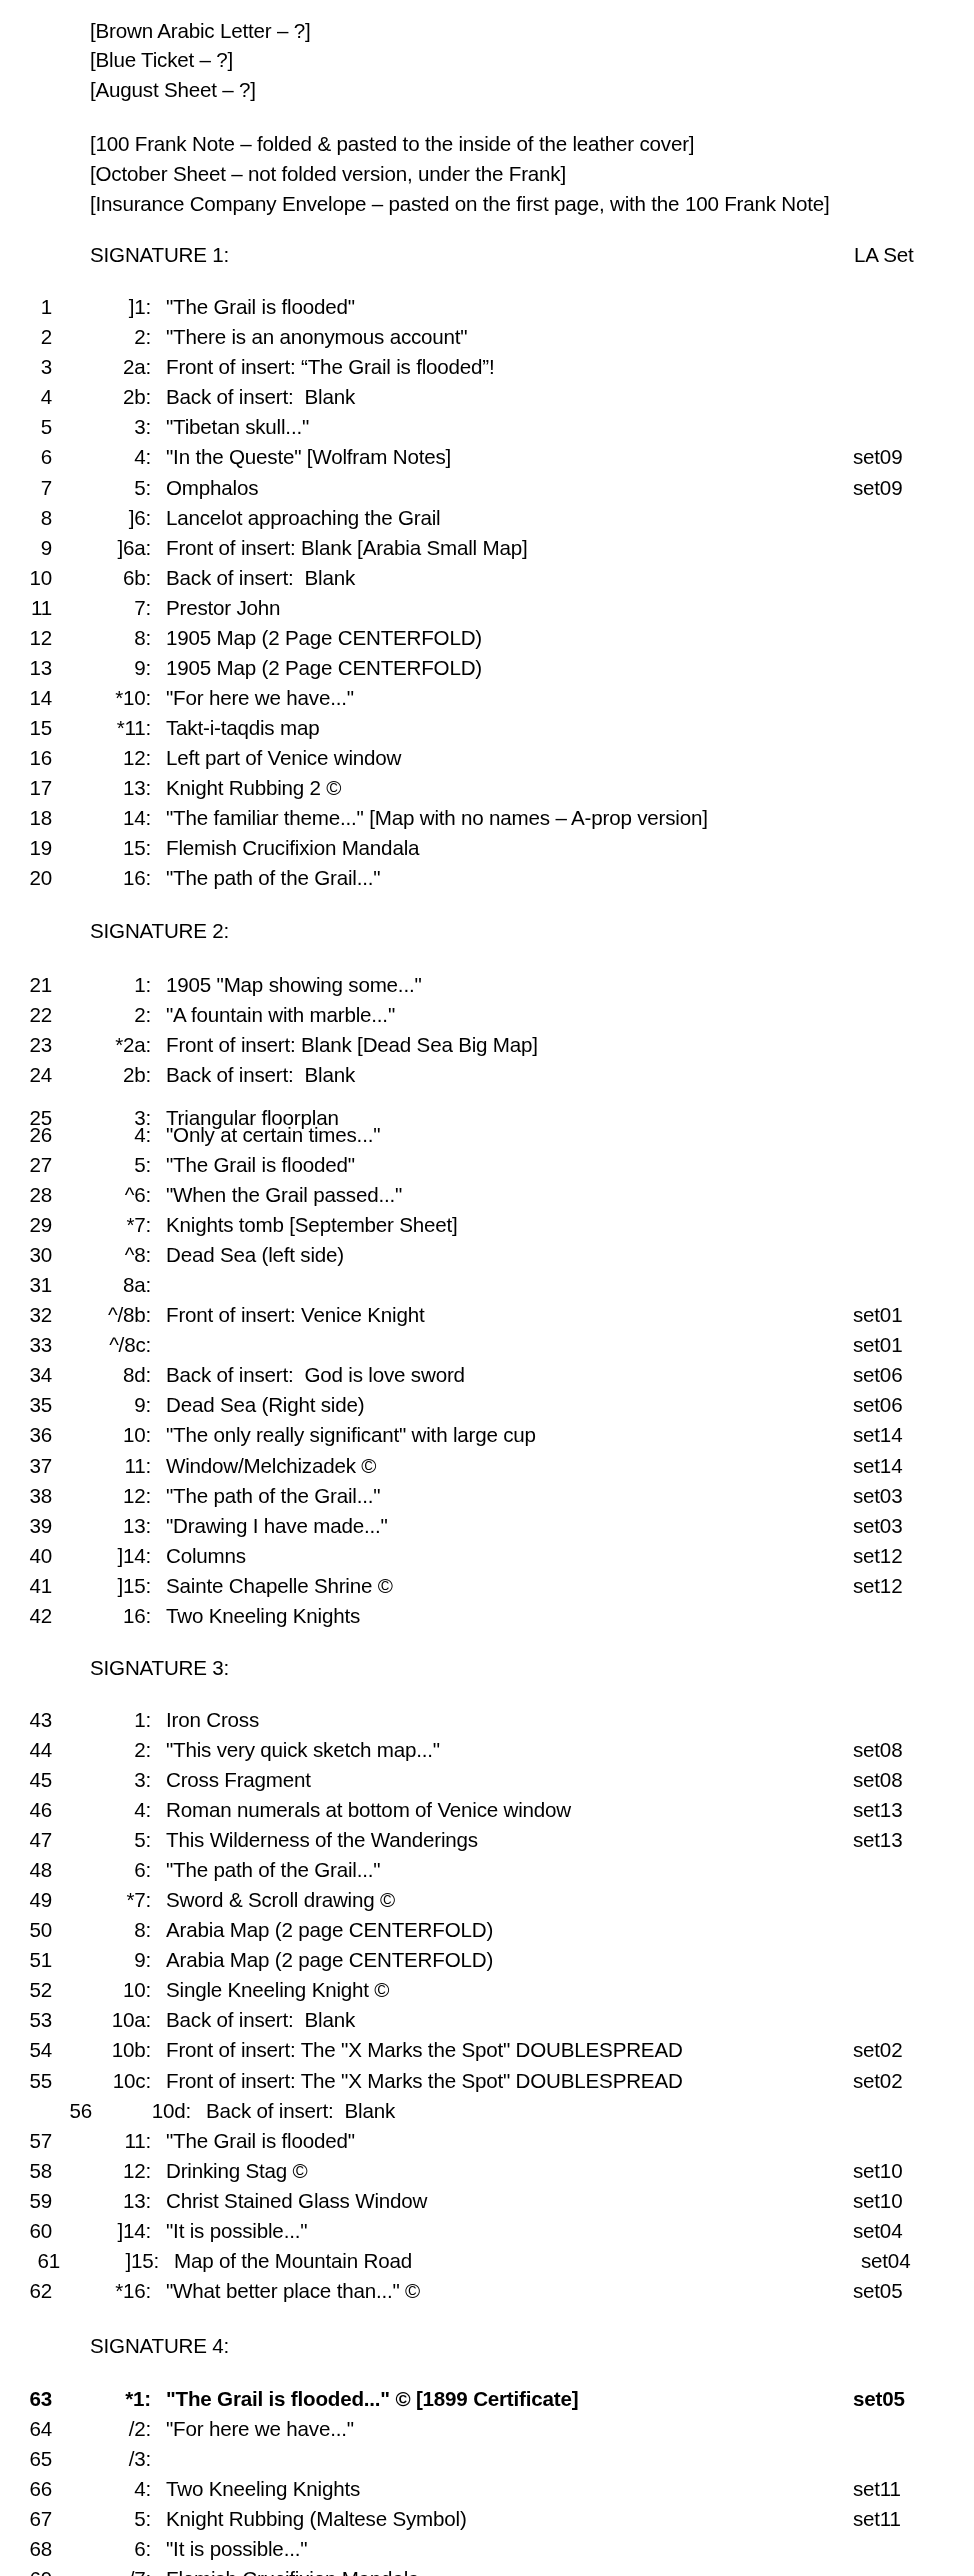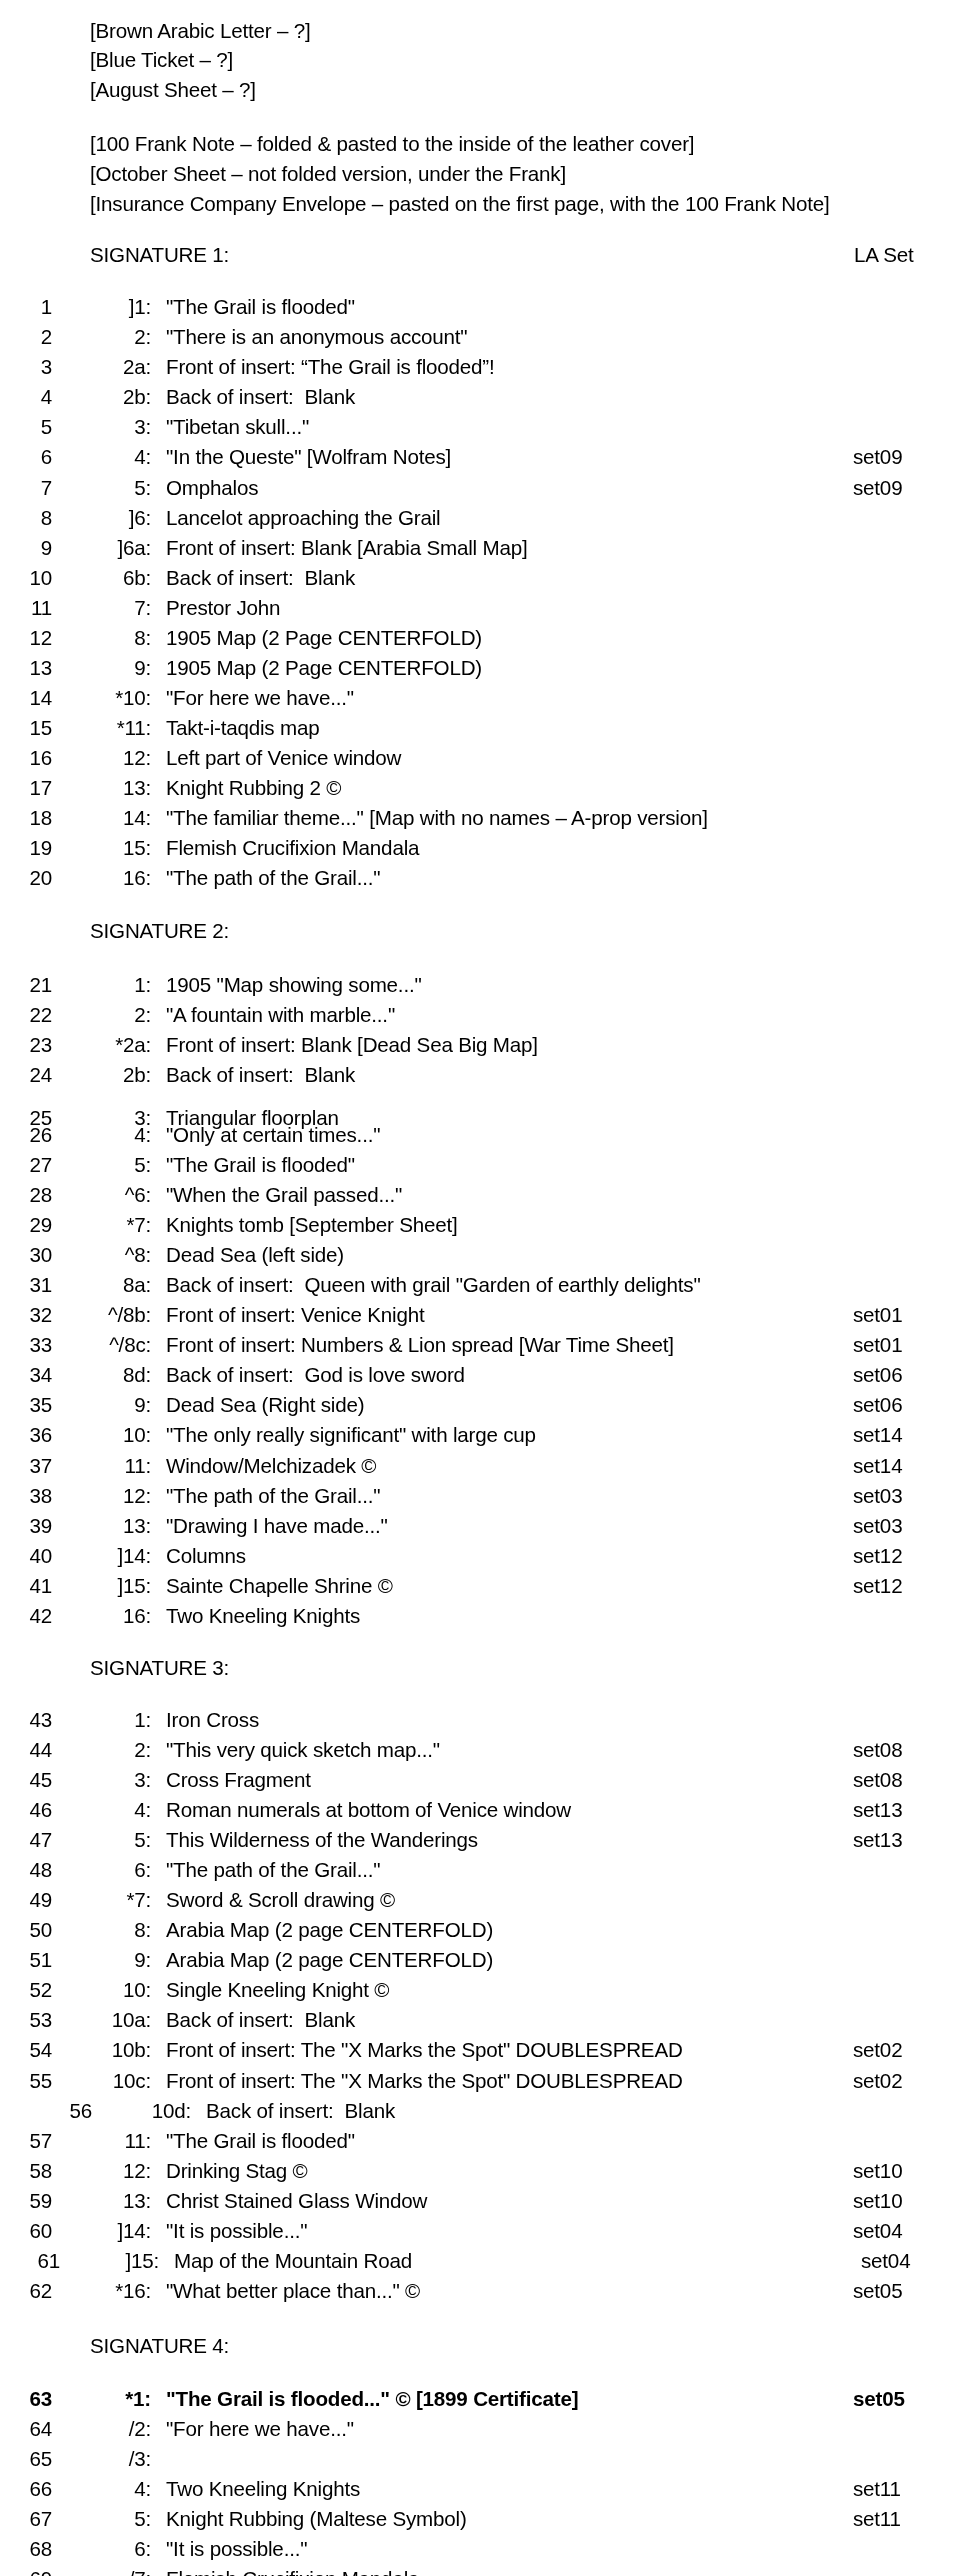--- a/index.html
+++ b/index.html
@@ -211,33 +211,31 @@
     </div>
     <div class="row" style="top: 1243px;">
       <span class="num">30</span>
       <span class="label">^8:</span>
       <span class="desc">Dead Sea (left side)</span>
       <span class="set"></span>
     </div>
     <div class="row" style="top: 1273px; padding-left: 16px;">
       <span class="num">31</span>
       <span class="label">8a:</span>
-      <span class="desc">Back of insert:  Queen with grail "Garden of earthly delights"</span>
       <span class="set"></span>
     </div>
     <div class="row" style="top: 1303px;">
       <span class="num">32</span>
       <span class="label">^/8b:</span>
       <span class="desc">Front of insert: Venice Knight</span>
       <span class="set">set01</span>
     </div>
     <div class="row" style="top: 1333px;">
       <span class="num">33</span>
       <span class="label">^/8c:</span>
-      <span class="desc">Front of insert: Numbers &amp; Lion spread [War Time Sheet]</span>
       <span class="set">set01</span>
     </div>
     <div class="row" style="top: 1363px;">
       <span class="num">34</span>
       <span class="label">8d:</span>
       <span class="desc">Back of insert:  God is love sword</span>
       <span class="set">set06</span>
     </div>
     <div class="row" style="top: 1393px;">
       <span class="num">35</span>

